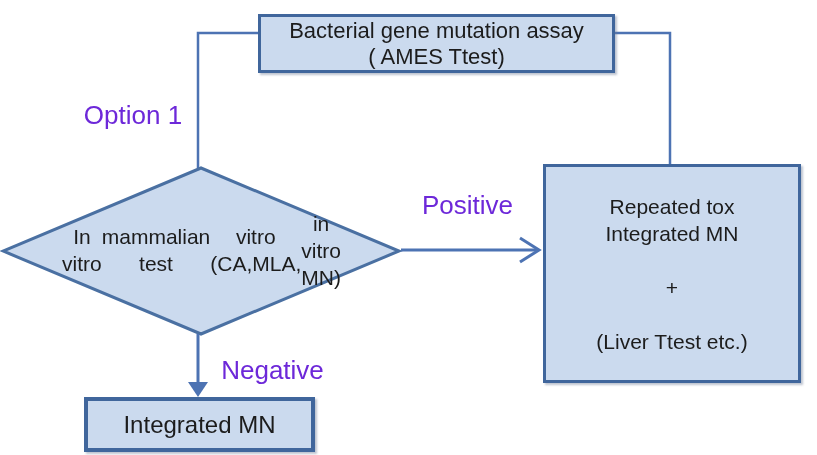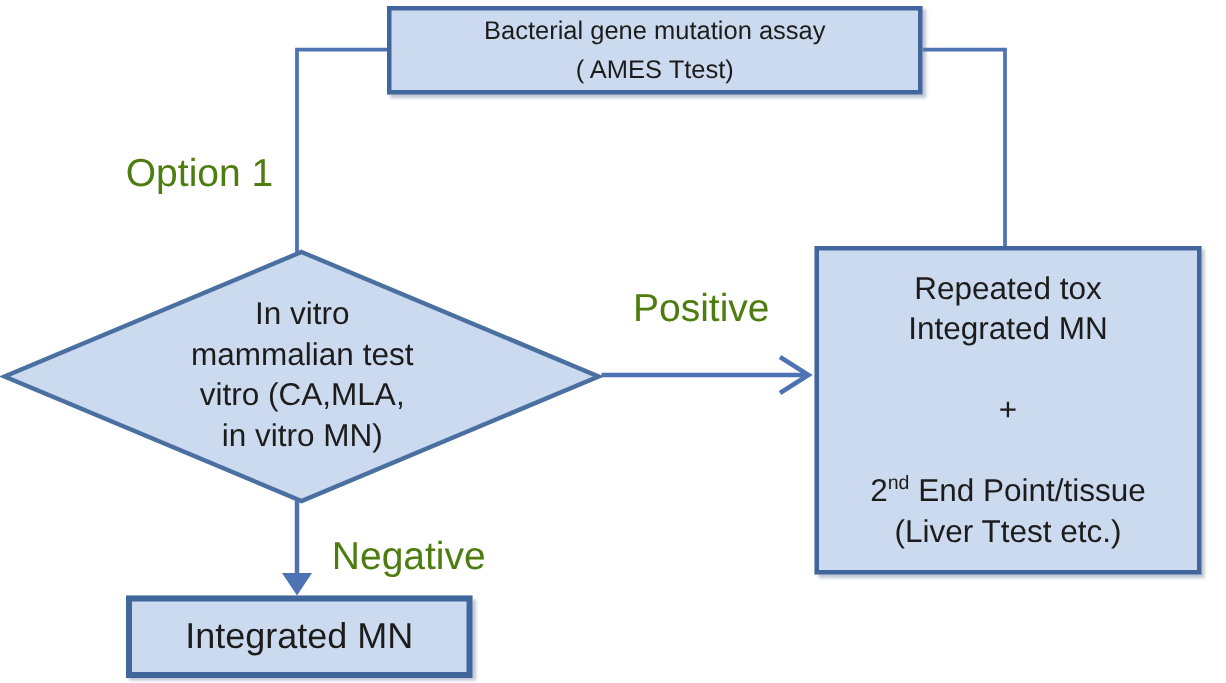--- a/index.html
+++ b/index.html
@@ -8,35 +8,35 @@
     font-family:"Liberation Sans", sans-serif; color:#1c1c1c; overflow:hidden;
   }
   .svg-layer { position:absolute; left:0; top:0; width:817px; height:455px; }
   .box {
     position:absolute; box-sizing:border-box;
     background:#cbdaee; border:3px solid #40669c;
     display:flex; flex-direction:column; align-items:center; justify-content:center;
     text-align:center;
     box-shadow:2px 2px 2px rgba(110,125,150,0.45);
   }
-  #ames-box   { left:258px; top:4px;   width:357px; height:59px;  font-size:17px; line-height:26px; }
+  #ames-box   { left:258px; top:14px;   width:357px; height:59px;  font-size:22px; line-height:26px; }
   #repeated-box { left:543px; top:164px; width:258px; height:219px; font-size:21px; line-height:27px; }
   #integrated-box { left:84px; top:397px; width:231px; height:55px; border-width:4px; font-size:24px; }
   .blank-line { height:27px; width:100%; }
   #repeated-box sup { font-size:13px; line-height:0; vertical-align:super; }
   .flow-label {
-    position:absolute; font-size:26px; line-height:32px; text-align:center; color:#4d7c0f;
+    position:absolute; font-size:26px; line-height:32px; text-align:center; color:#6d28d9;
   }
   #option1-label  { left:68px;  top:99px;  width:130px; }
   #option2-label  { left:680px; top:99px;  width:130px; }
   #positive-label { left:405px; top:189px; width:125px; }
   #negative-label { left:205px; top:354px; width:135px; }
   .diamond-text {
     position:absolute; left:95px; top:186px; width:213px; height:128px;
-    display:flex; flex-direction:column; align-items:center; justify-content:center;
+    display:flex; align-items:center; justify-content:center;
     font-size:21px; line-height:27px; text-align:center;
   }
 </style>
 </head>
 <body>
 
 <div class="stage">
 
   <svg class="svg-layer" width="817" height="455" viewBox="0 0 817 455">
 
@@ -69,21 +69,20 @@
 
   <div class="flow-label" id="positive-label">Positive</div>
   <div class="flow-label" id="negative-label">Negative</div>
 
   <div class="box" id="repeated-box">
     <div>Repeated tox</div>
     <div>Integrated MN</div>
     <div class="blank-line"></div>
     <div>+</div>
     <div class="blank-line"></div>
-    <div><span>2</span><sup>nd</sup><span> End Point/tissue</span></div>
     <div>(Liver Ttest etc.)</div>
   </div>
 
   <div class="box" id="integrated-box">
     <div>Integrated MN</div>
   </div>
 
 </div>
 
 </body></html>

